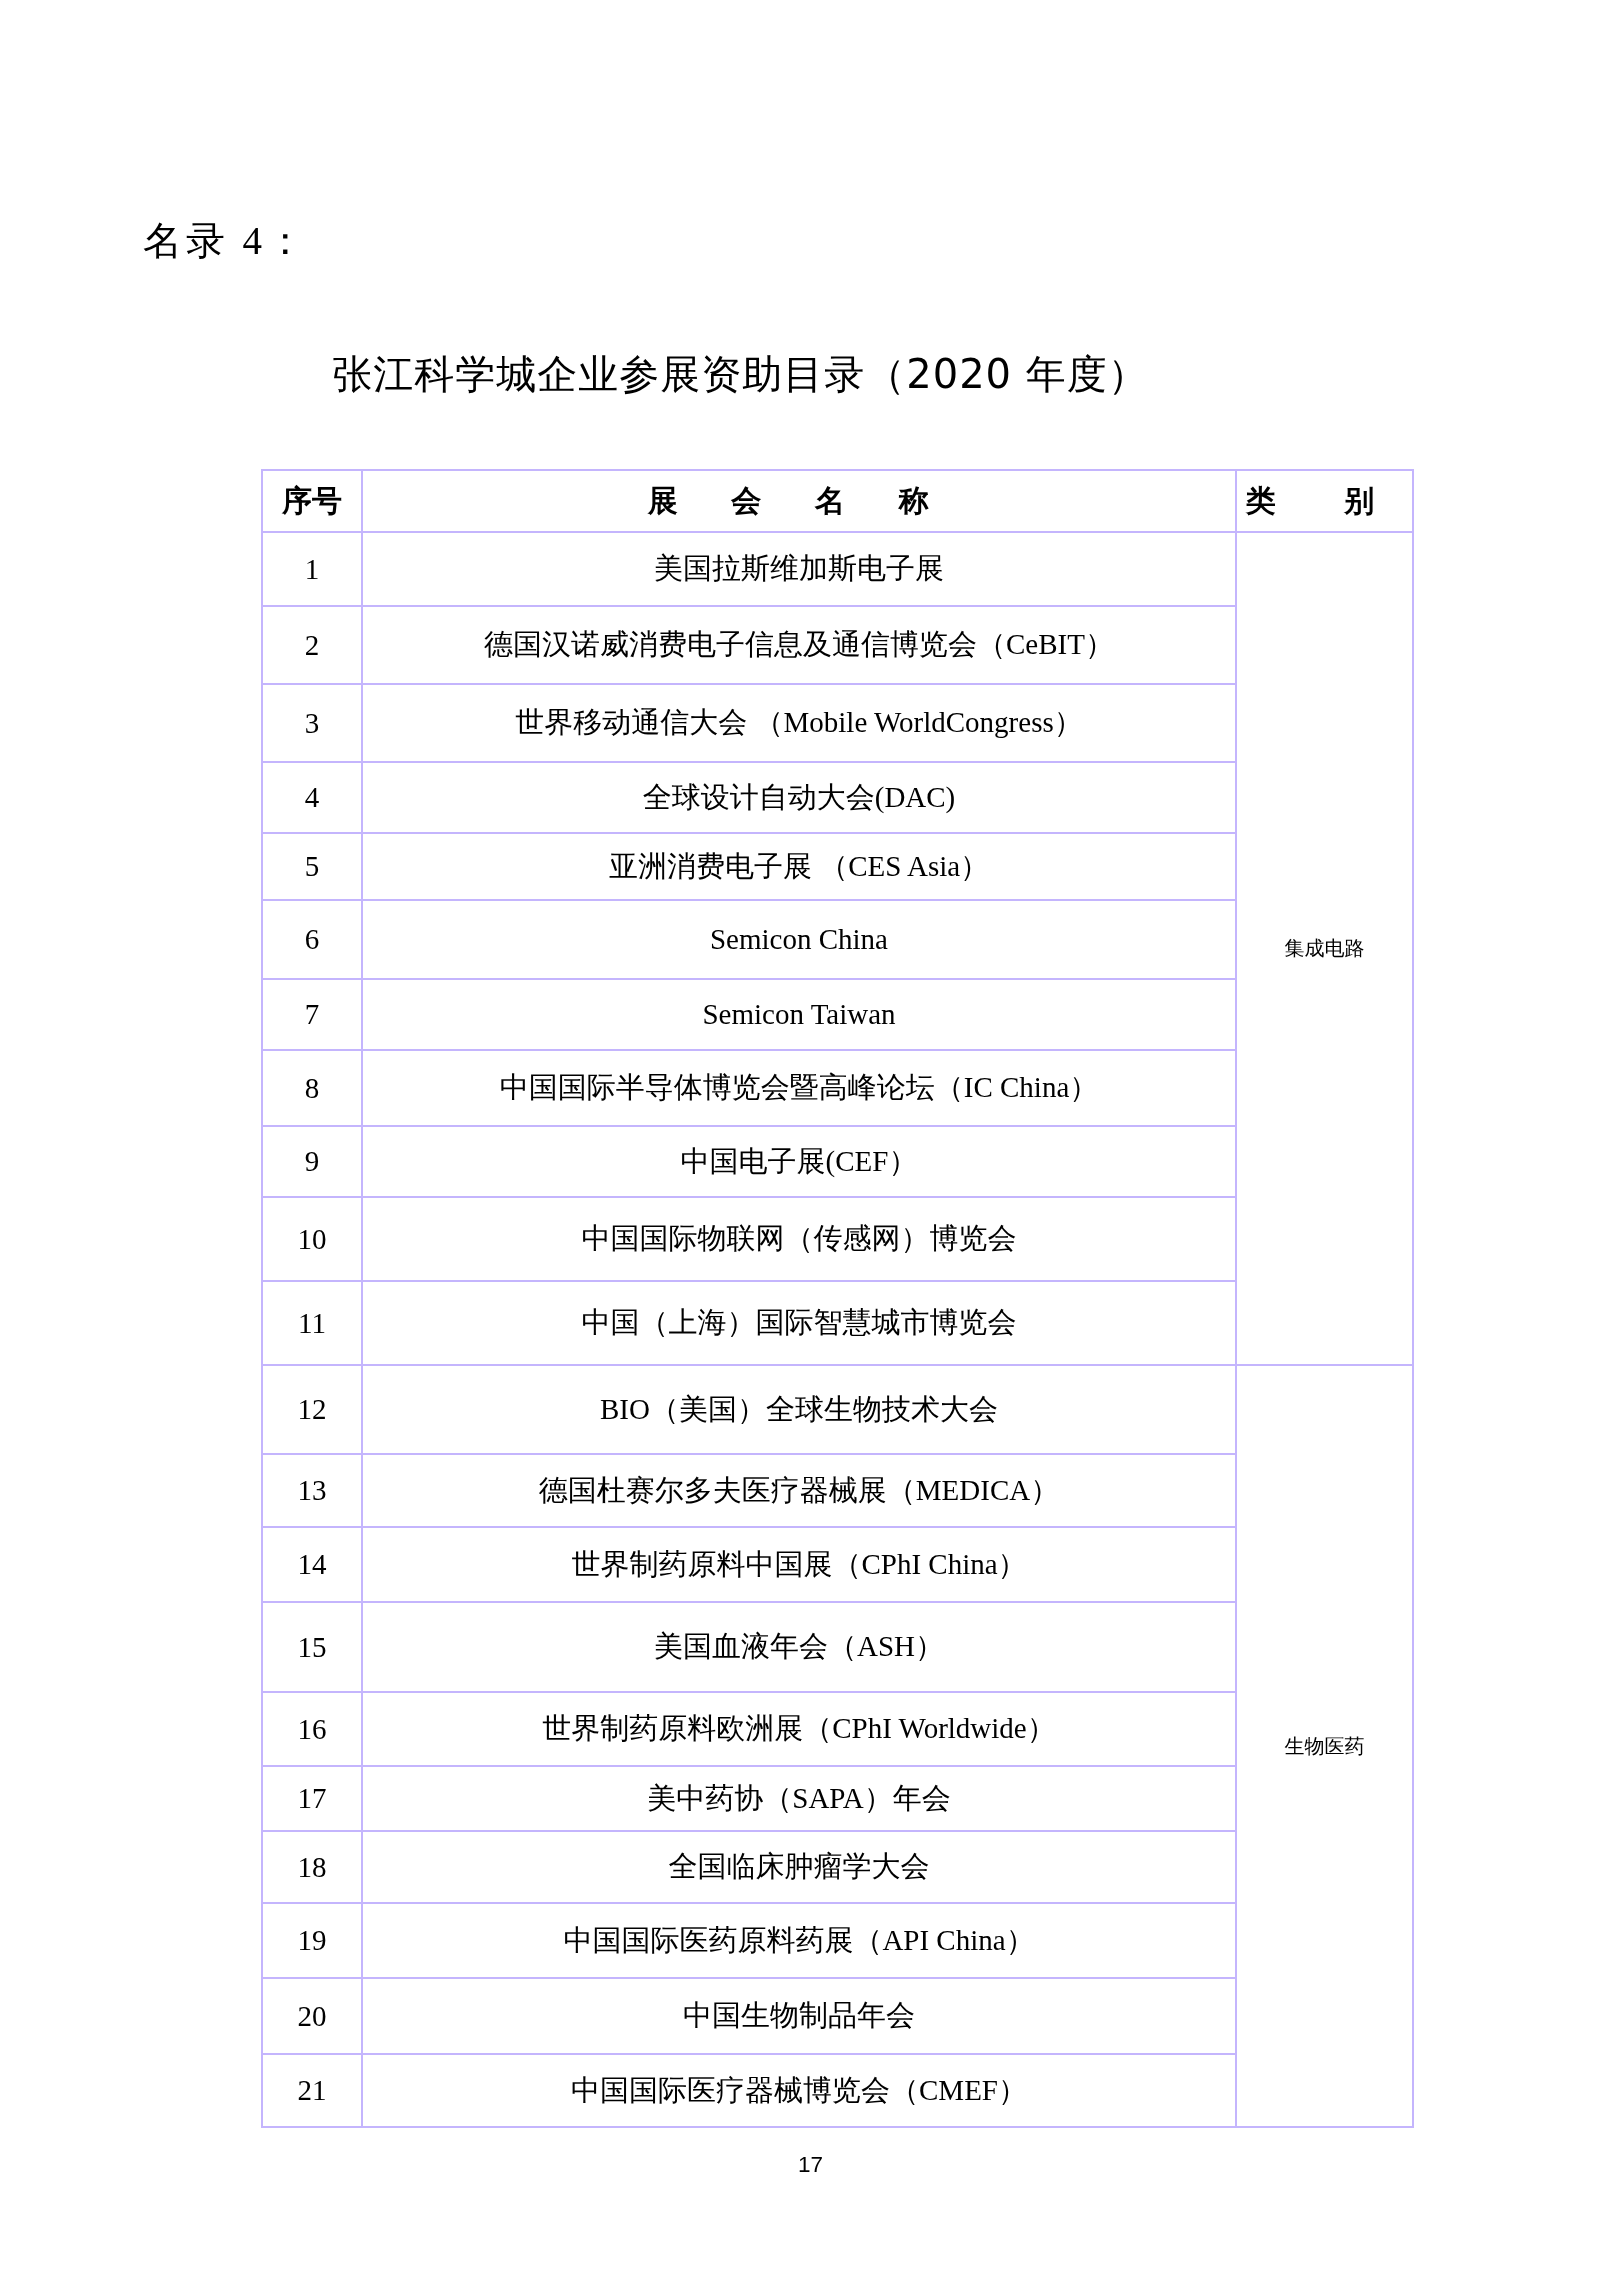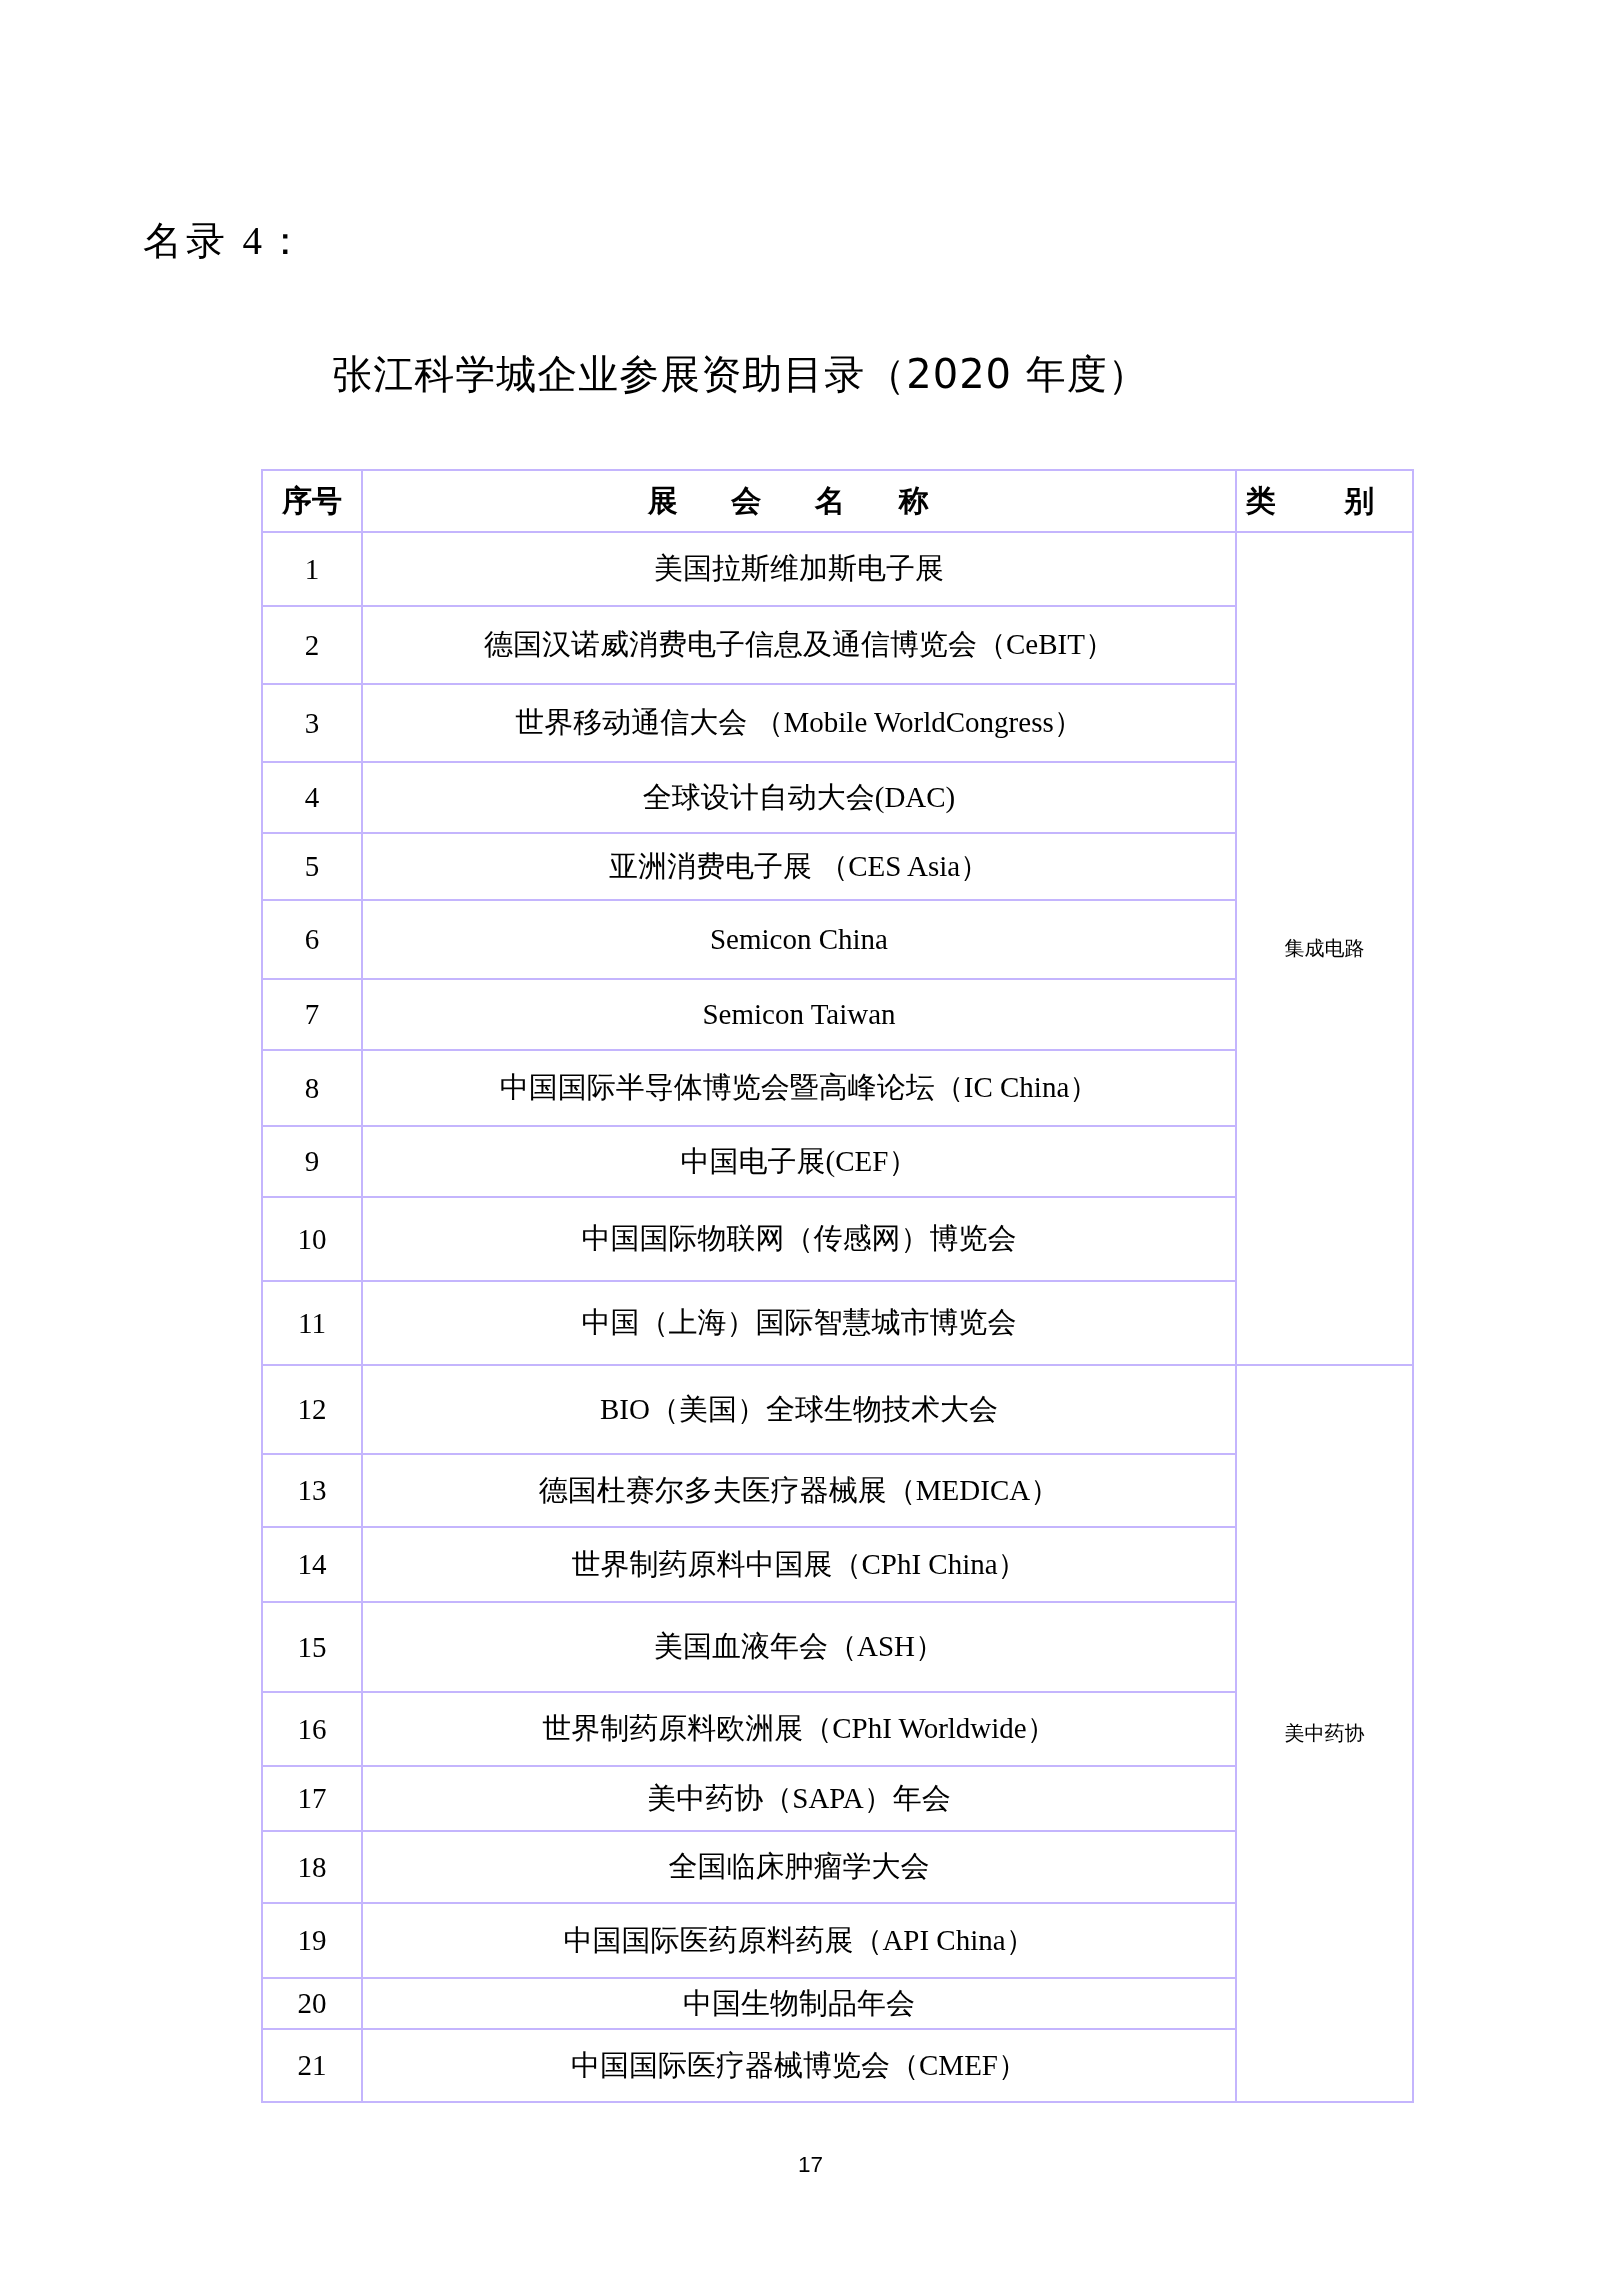--- a/index.html
+++ b/index.html
@@ -81,21 +81,21 @@
       <td>10</td>
       <td>中国国际物联网（传感网）博览会</td>
     </tr>
     <tr class="thick-top" style="height:84px">
       <td>11</td>
       <td>中国（上海）国际智慧城市博览会</td>
     </tr>
     <tr class="thick-top" style="height:89px">
       <td>12</td>
       <td>BIO（美国）全球生物技术大会</td>
-      <td class="cat" rowspan="10">美中药协</td>
+      <td class="cat" rowspan="10">生物医药</td>
     </tr>
     <tr style="height:73px">
       <td>13</td>
       <td>德国杜赛尔多夫医疗器械展（MEDICA）</td>
     </tr>
     <tr class="thick-top" style="height:75px">
       <td>14</td>
       <td>世界制药原料中国展（CPhI   China）</td>
     </tr>
     <tr style="height:90px">
@@ -111,21 +111,21 @@
       <td>美中药协（SAPA）年会</td>
     </tr>
     <tr style="height:72px">
       <td>18</td>
       <td>全国临床肿瘤学大会</td>
     </tr>
     <tr class="thick-top" style="height:75px">
       <td>19</td>
       <td>中国国际医药原料药展（API China）</td>
     </tr>
-    <tr class="thick-top" style="height:51px">
+    <tr class="thick-top" style="height:76px">
       <td>20</td>
       <td>中国生物制品年会</td>
     </tr>
     <tr class="thick-top" style="height:73px">
       <td>21</td>
       <td>中国国际医疗器械博览会（CMEF）</td>
     </tr>
   </tbody>
 </table>
 

